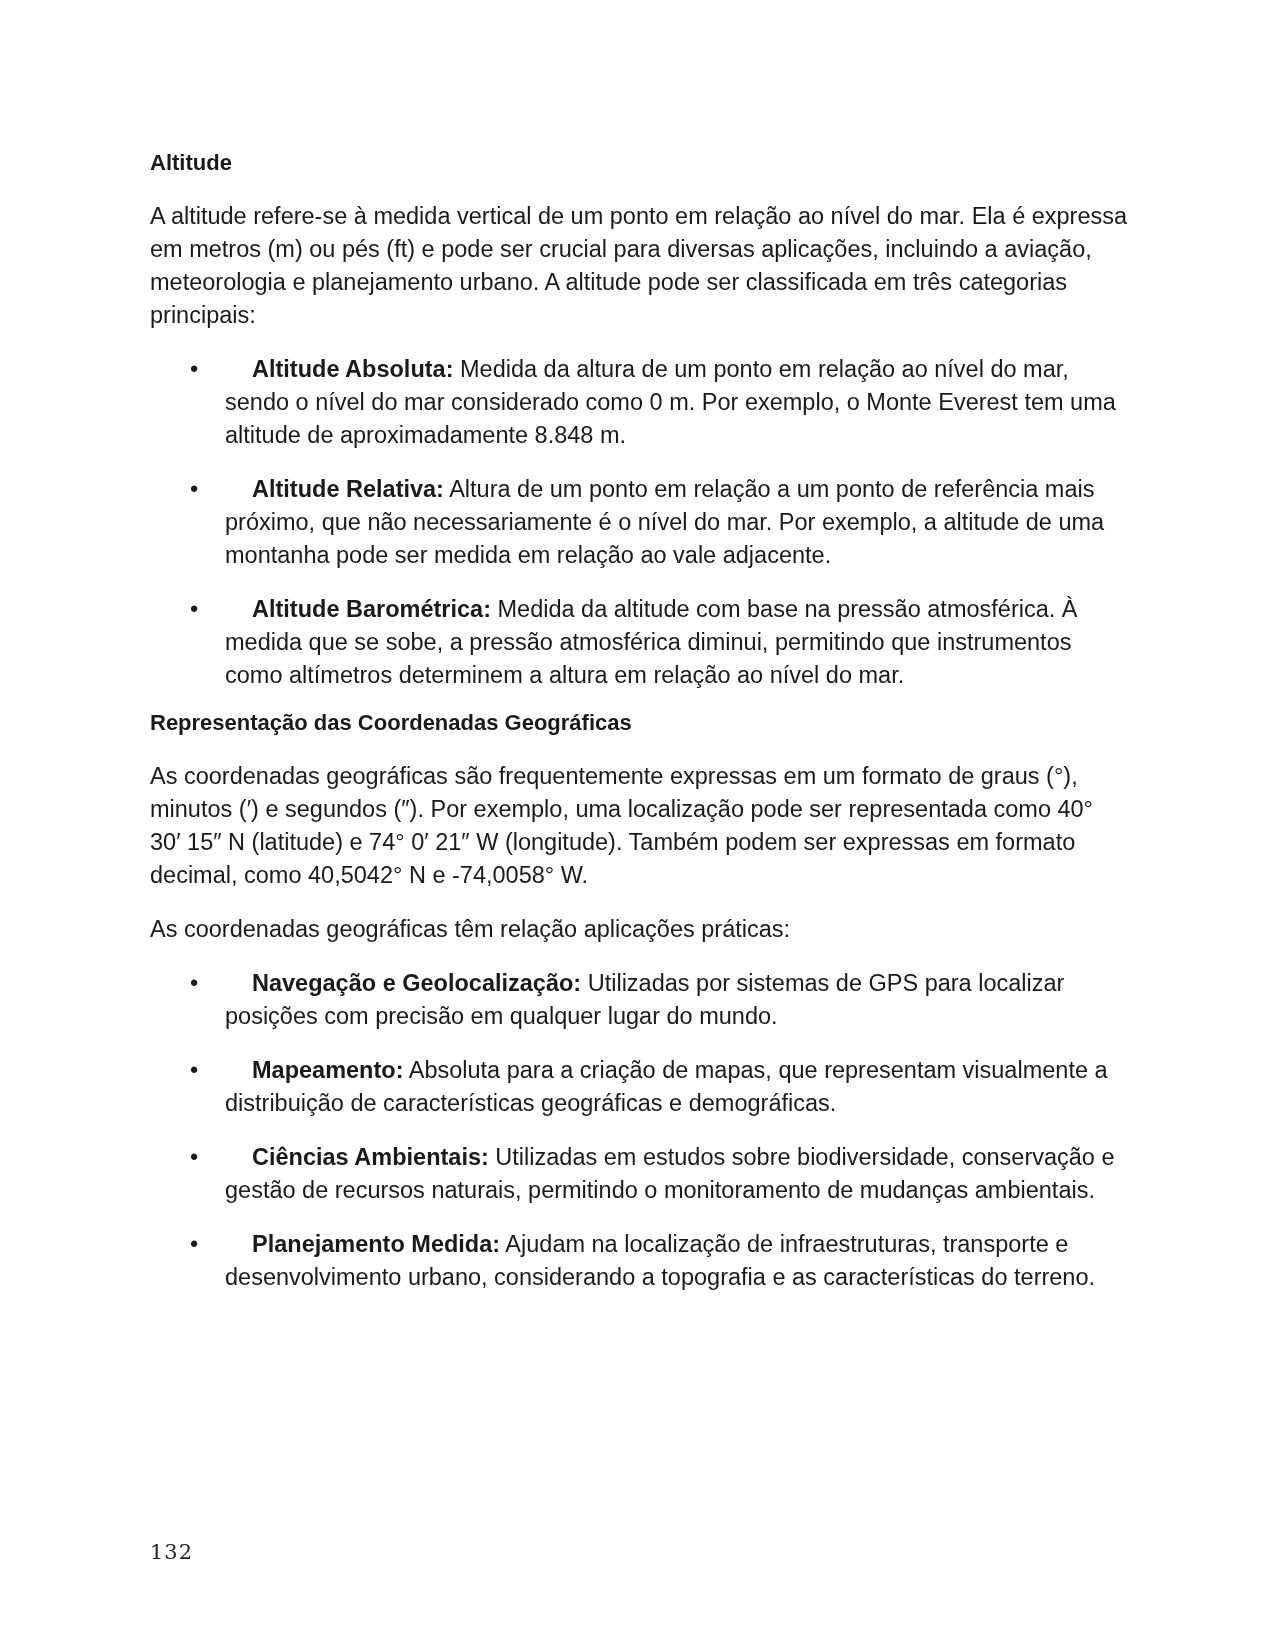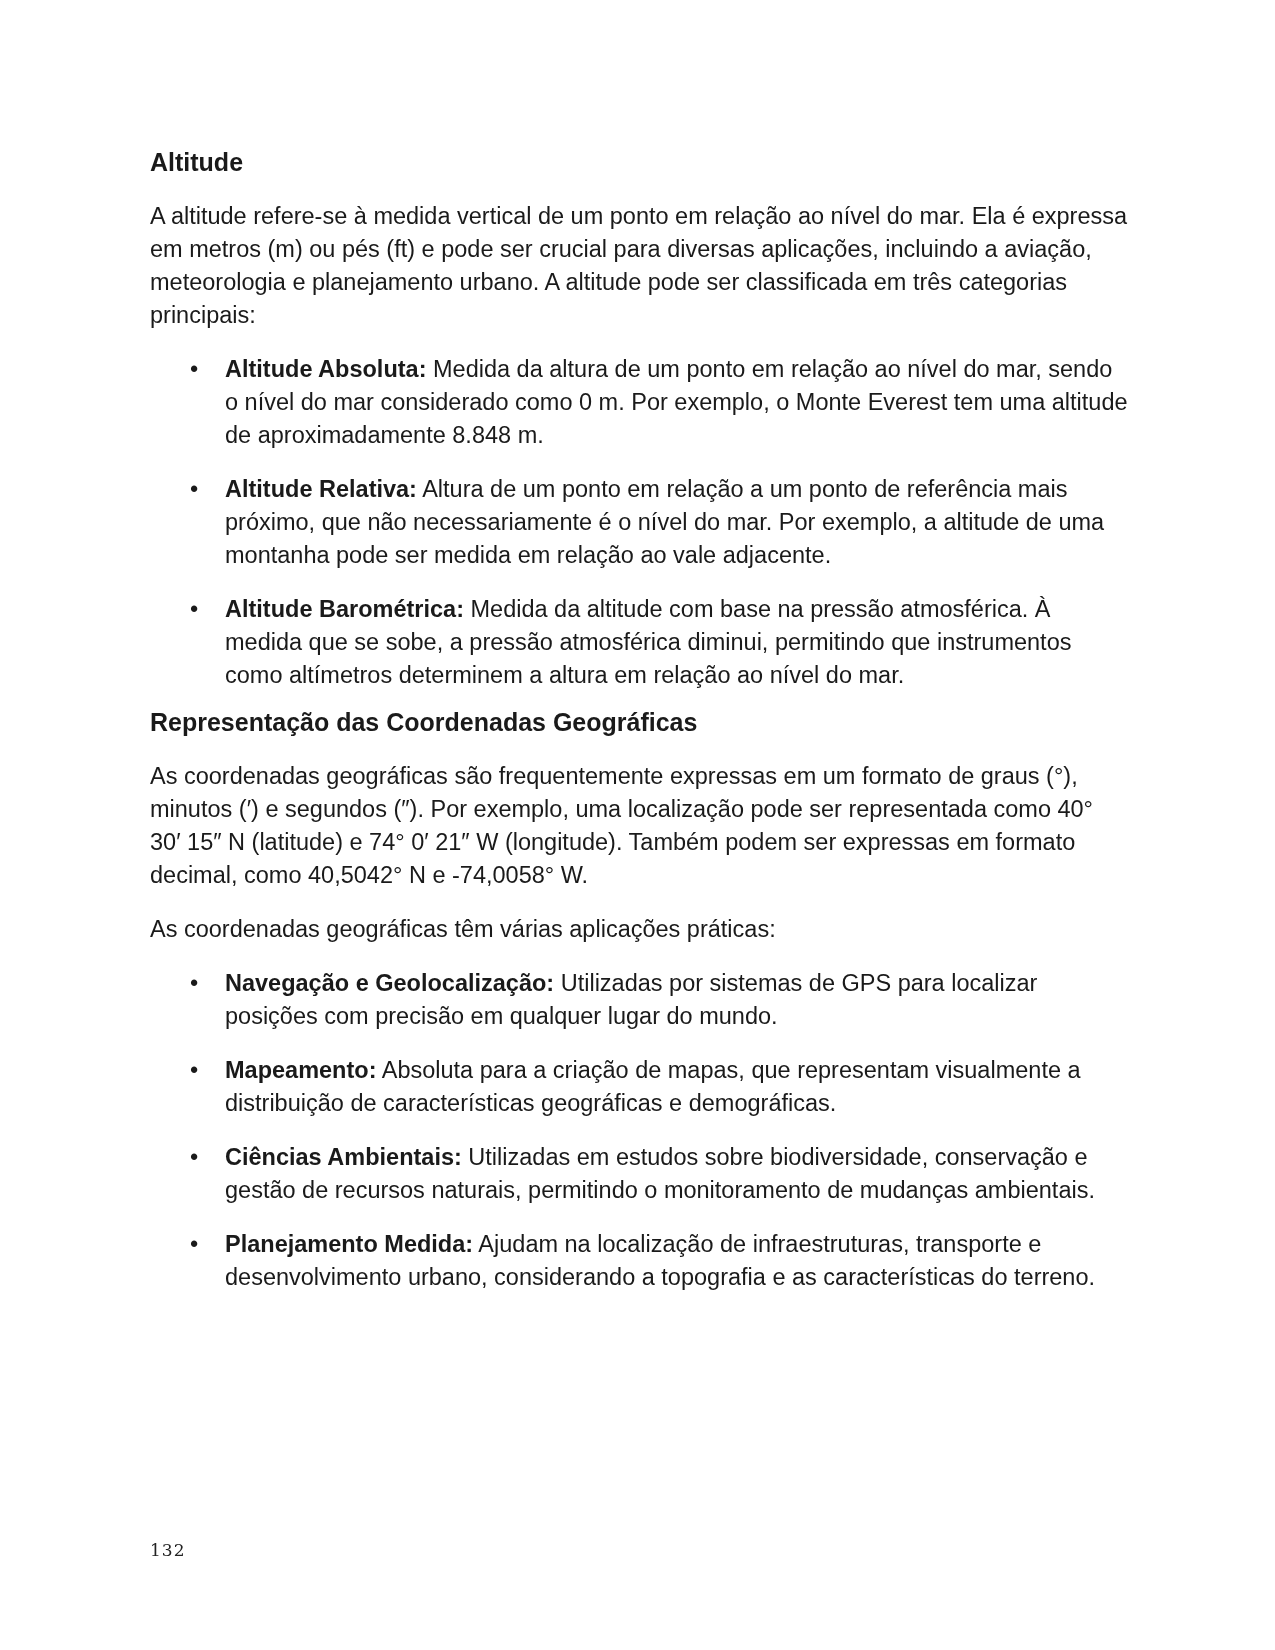--- a/index.html
+++ b/index.html
@@ -1,42 +1,42 @@
 <!DOCTYPE html>
 <html><head>
 <meta charset="utf-8">
 <style>
   html, body { margin:0; padding:0; background:#fff; }
   body { width:1275px; height:1650px; position:relative; overflow:hidden;
          font-family:"Liberation Sans", sans-serif; color:#1a1a1a; }
   .page { position:absolute; left:150px; top:146px; width:980px; font-size:23.5px; line-height:33px; }
-  h2 { font-size:25px; font-weight:bold; margin:0 0 21px 0; line-height:33px; }
+  h2 { font-size:22px; font-weight:bold; margin:0 0 21px 0; line-height:33px; }
   p { margin:4px 0 21px 0; }
   ul { list-style:none; margin:0 0 0 0; padding:0; }
   li { position:relative; padding-left:75px; margin-bottom:21px; }
   li .bullet { position:absolute; left:40px; top:0; }
-  b { font-weight:bold; }
-  .pagenum { position:absolute; left:150px; top:1540px; font-family:"DejaVu Serif", serif; font-size:17px; color:#222; letter-spacing:1px; }
+  b { font-weight:bold;margin-left:27px; }
+  .pagenum { position:absolute; left:150px; top:1540px; font-family:"DejaVu Serif", serif; font-size:21px; color:#222; letter-spacing:1px; }
 </style>
 </head>
 <body>
 
 <div class="page">
   <h2>Altitude</h2>
   <p>A altitude refere-se à medida vertical de um ponto em relação ao nível do mar. Ela é expressa em metros (m) ou pés (ft) e pode ser crucial para diversas aplicações, incluindo a aviação, meteorologia e planejamento urbano. A altitude pode ser classificada em três categorias principais:</p>
   <ul>
     <li><span class="bullet">•</span><b>Altitude Absoluta:</b><span> Medida da altura de um ponto em relação ao nível do mar, sendo o nível do mar considerado como 0 m. Por exemplo, o Monte Everest tem uma altitude de aproximadamente 8.848 m.</span></li>
     <li><span class="bullet">•</span><b>Altitude Relativa:</b><span> Altura de um ponto em relação a um ponto de referência mais próximo, que não necessariamente é o nível do mar. Por exemplo, a altitude de uma montanha pode ser medida em relação ao vale adjacente.</span></li>
     <li style="margin-bottom:14px"><span class="bullet">•</span><b>Altitude Barométrica:</b><span> Medida da altitude com base na pressão atmosférica. À medida que se sobe, a pressão atmosférica diminui, permitindo que instrumentos como altímetros determinem a altura em relação ao nível do mar.</span></li>
   </ul>
 
   <h2>Representação das Coordenadas Geográficas</h2>
   <p>As coordenadas geográficas são frequentemente expressas em um formato de graus (°), minutos (′) e segundos (″). Por exemplo, uma localização pode ser representada como 40° 30′ 15″ N (latitude) e 74° 0′ 21″ W (longitude). Também podem ser expressas em formato decimal, como 40,5042° N e -74,0058° W.</p>
 
-  <p>As coordenadas geográficas têm várias aplicações práticas:</p>
+  <p>As coordenadas geográficas têm relação aplicações práticas:</p>
   <ul>
     <li><span class="bullet">•</span><b>Navegação e Geolocalização:</b><span> Utilizadas por sistemas de GPS para localizar posições com precisão em qualquer lugar do mundo.</span></li>
     <li><span class="bullet">•</span><b>Mapeamento:</b><span> Absoluta para a criação de mapas, que representam visualmente a distribuição de características geográficas e demográficas.</span></li>
     <li><span class="bullet">•</span><b>Ciências Ambientais:</b><span> Utilizadas em estudos sobre biodiversidade, conservação e gestão de recursos naturais, permitindo o monitoramento de mudanças ambientais.</span></li>
     <li style="margin-bottom:14px"><span class="bullet">•</span><b>Planejamento Medida:</b><span> Ajudam na localização de infraestruturas, transporte e desenvolvimento urbano, considerando a topografia e as características do terreno.</span></li>
   </ul>
 
 </div>
 
 <div class="pagenum">132</div>

